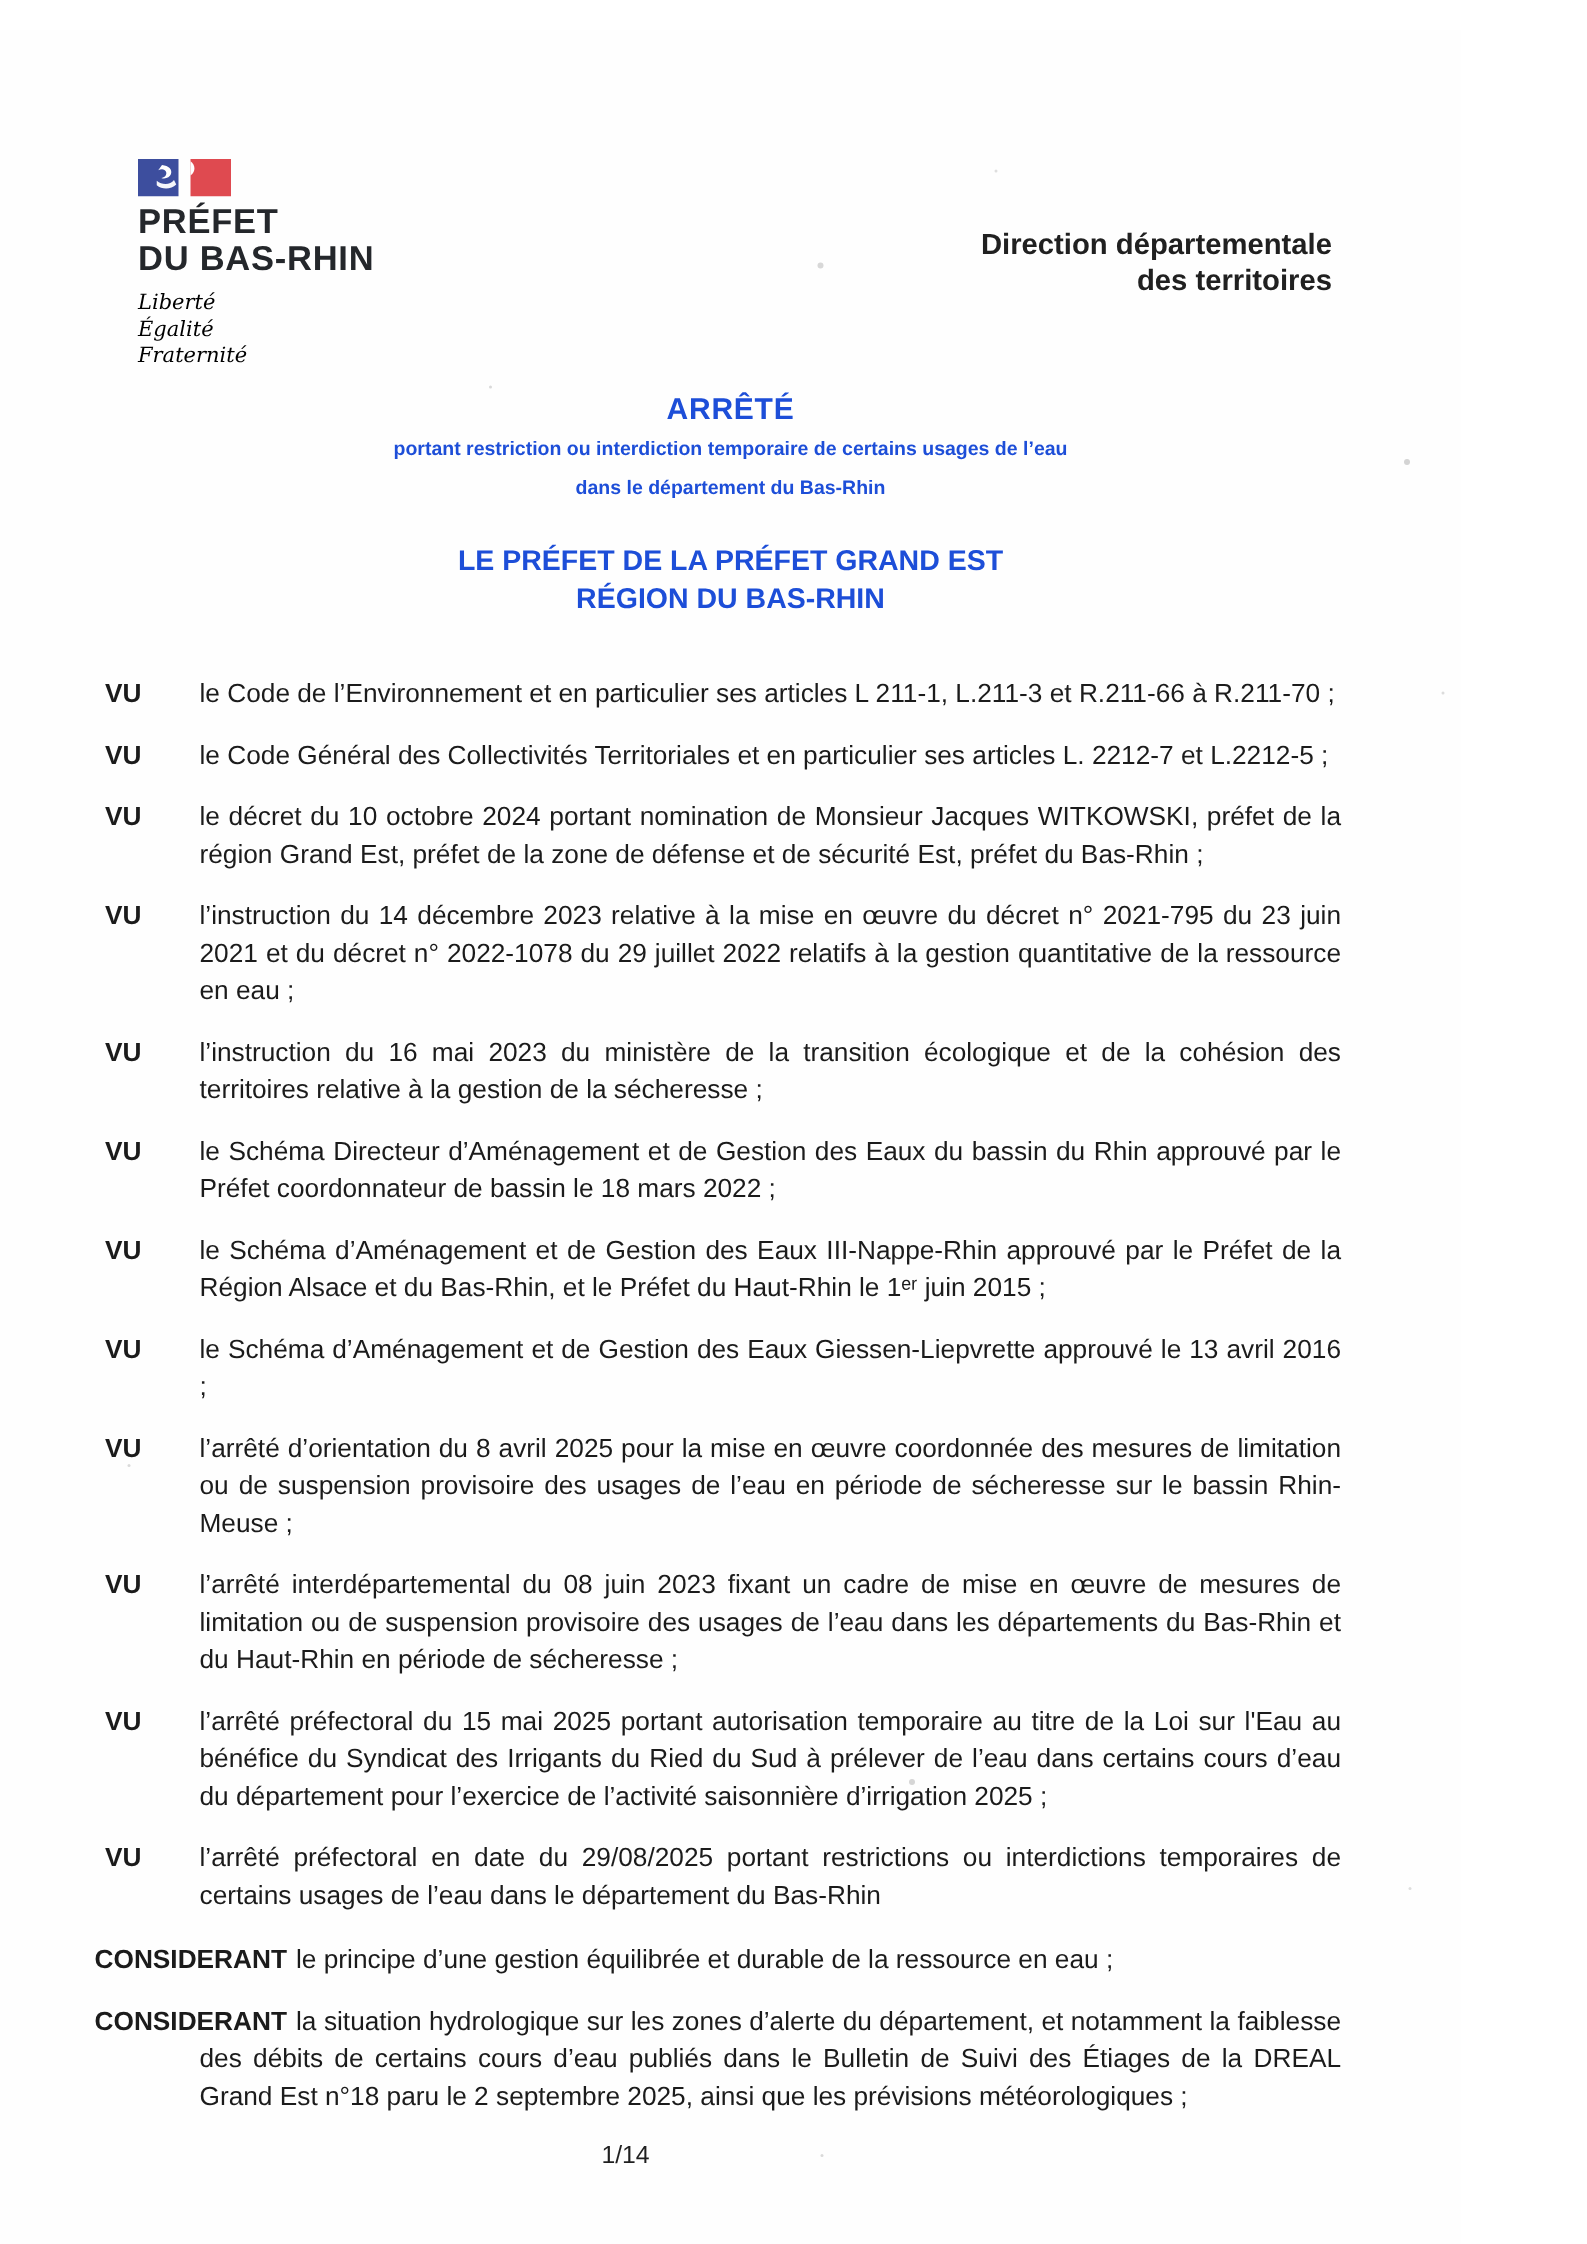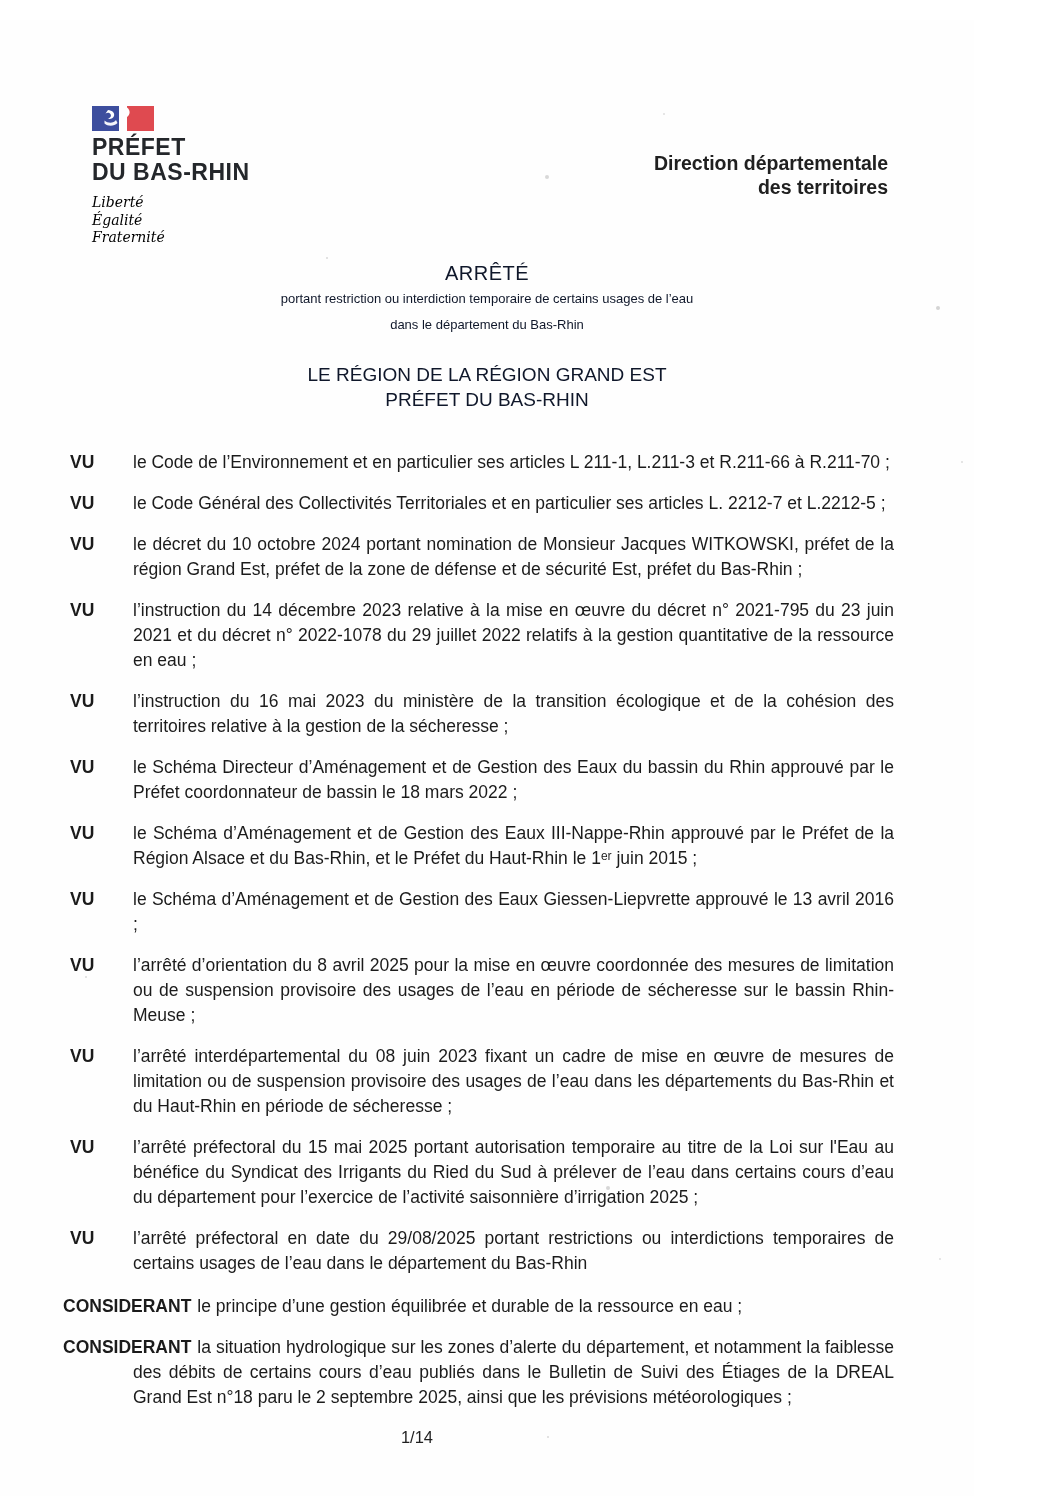--- a/index.html
+++ b/index.html
@@ -29,21 +29,21 @@
       547px 1416px 0 0 #d9d9d9,
       939px 1238px 0 0 #dedede;
   }
   
   .logo-block{position:absolute;left:92px;top:86px;}
   .flag{display:block;}
   .prefet-name{margin-top:4px;font-weight:bold;font-size:23px;line-height:25px;color:#24272b;letter-spacing:0.5px;}
   .motto{margin-top:9px;font-family:"DejaVu Serif","Liberation Serif",serif;font-style:italic;font-size:14px;line-height:17.5px;color:#000000;}
   .direction{position:absolute;top:131px;right:86px;text-align:right;font-weight:bold;font-size:19.5px;line-height:24px;color:#202020;}
   
-  .title-block{position:absolute;top:240px;left:0;right:0;text-align:center;font-weight:normal;color:#0f172a;}
+  .title-block{position:absolute;top:240px;left:0;right:0;text-align:center;font-weight:bold;color:#1d4ed8;}
   .title-main{font-size:20px;line-height:26px;letter-spacing:0.5px;}
   .title-sub{font-size:13px;line-height:26px;}
   .title-issuer{font-size:19px;line-height:25px;}
   .issuer-gap{margin-top:24px;}
   
   .body-block{position:absolute;top:430px;left:70px;right:80px;font-size:17.5px;}
   .vu-row{display:flex;margin:0 0 16px 0;}
   .vu-label{width:63px;flex-shrink:0;font-weight:bold;line-height:25px;}
   .vu-text{flex:1;text-align:justify;line-height:25px;}
   .cons-wrap{margin-left:-7px;margin-top:18px;}
@@ -79,22 +79,22 @@
 
   <div class="direction">
     <div>Direction départementale</div>
     <div>des territoires</div>
   </div>
 
   <div class="title-block">
     <div class="title-main">ARRÊTÉ</div>
     <div class="title-sub">portant restriction ou interdiction temporaire de certains usages de l’eau</div>
     <div class="title-sub">dans le département du Bas-Rhin</div>
-    <div class="title-issuer issuer-gap">LE RÉGION DE LA RÉGION GRAND EST</div>
-    <div class="title-issuer">PRÉFET DU BAS-RHIN</div>
+    <div class="title-issuer issuer-gap">LE PRÉFET DE LA PRÉFET GRAND EST</div>
+    <div class="title-issuer">RÉGION DU BAS-RHIN</div>
   </div>
 
   <div class="body-block">
 
     <div class="vu-row">
       <span class="vu-label">VU</span>
       <span class="vu-text">le Code de l’Environnement et en particulier ses articles L 211-1, L.211-3 et R.211-66 à R.211-70 ;</span>
     </div>
     <div class="vu-row">
       <span class="vu-label">VU</span>

